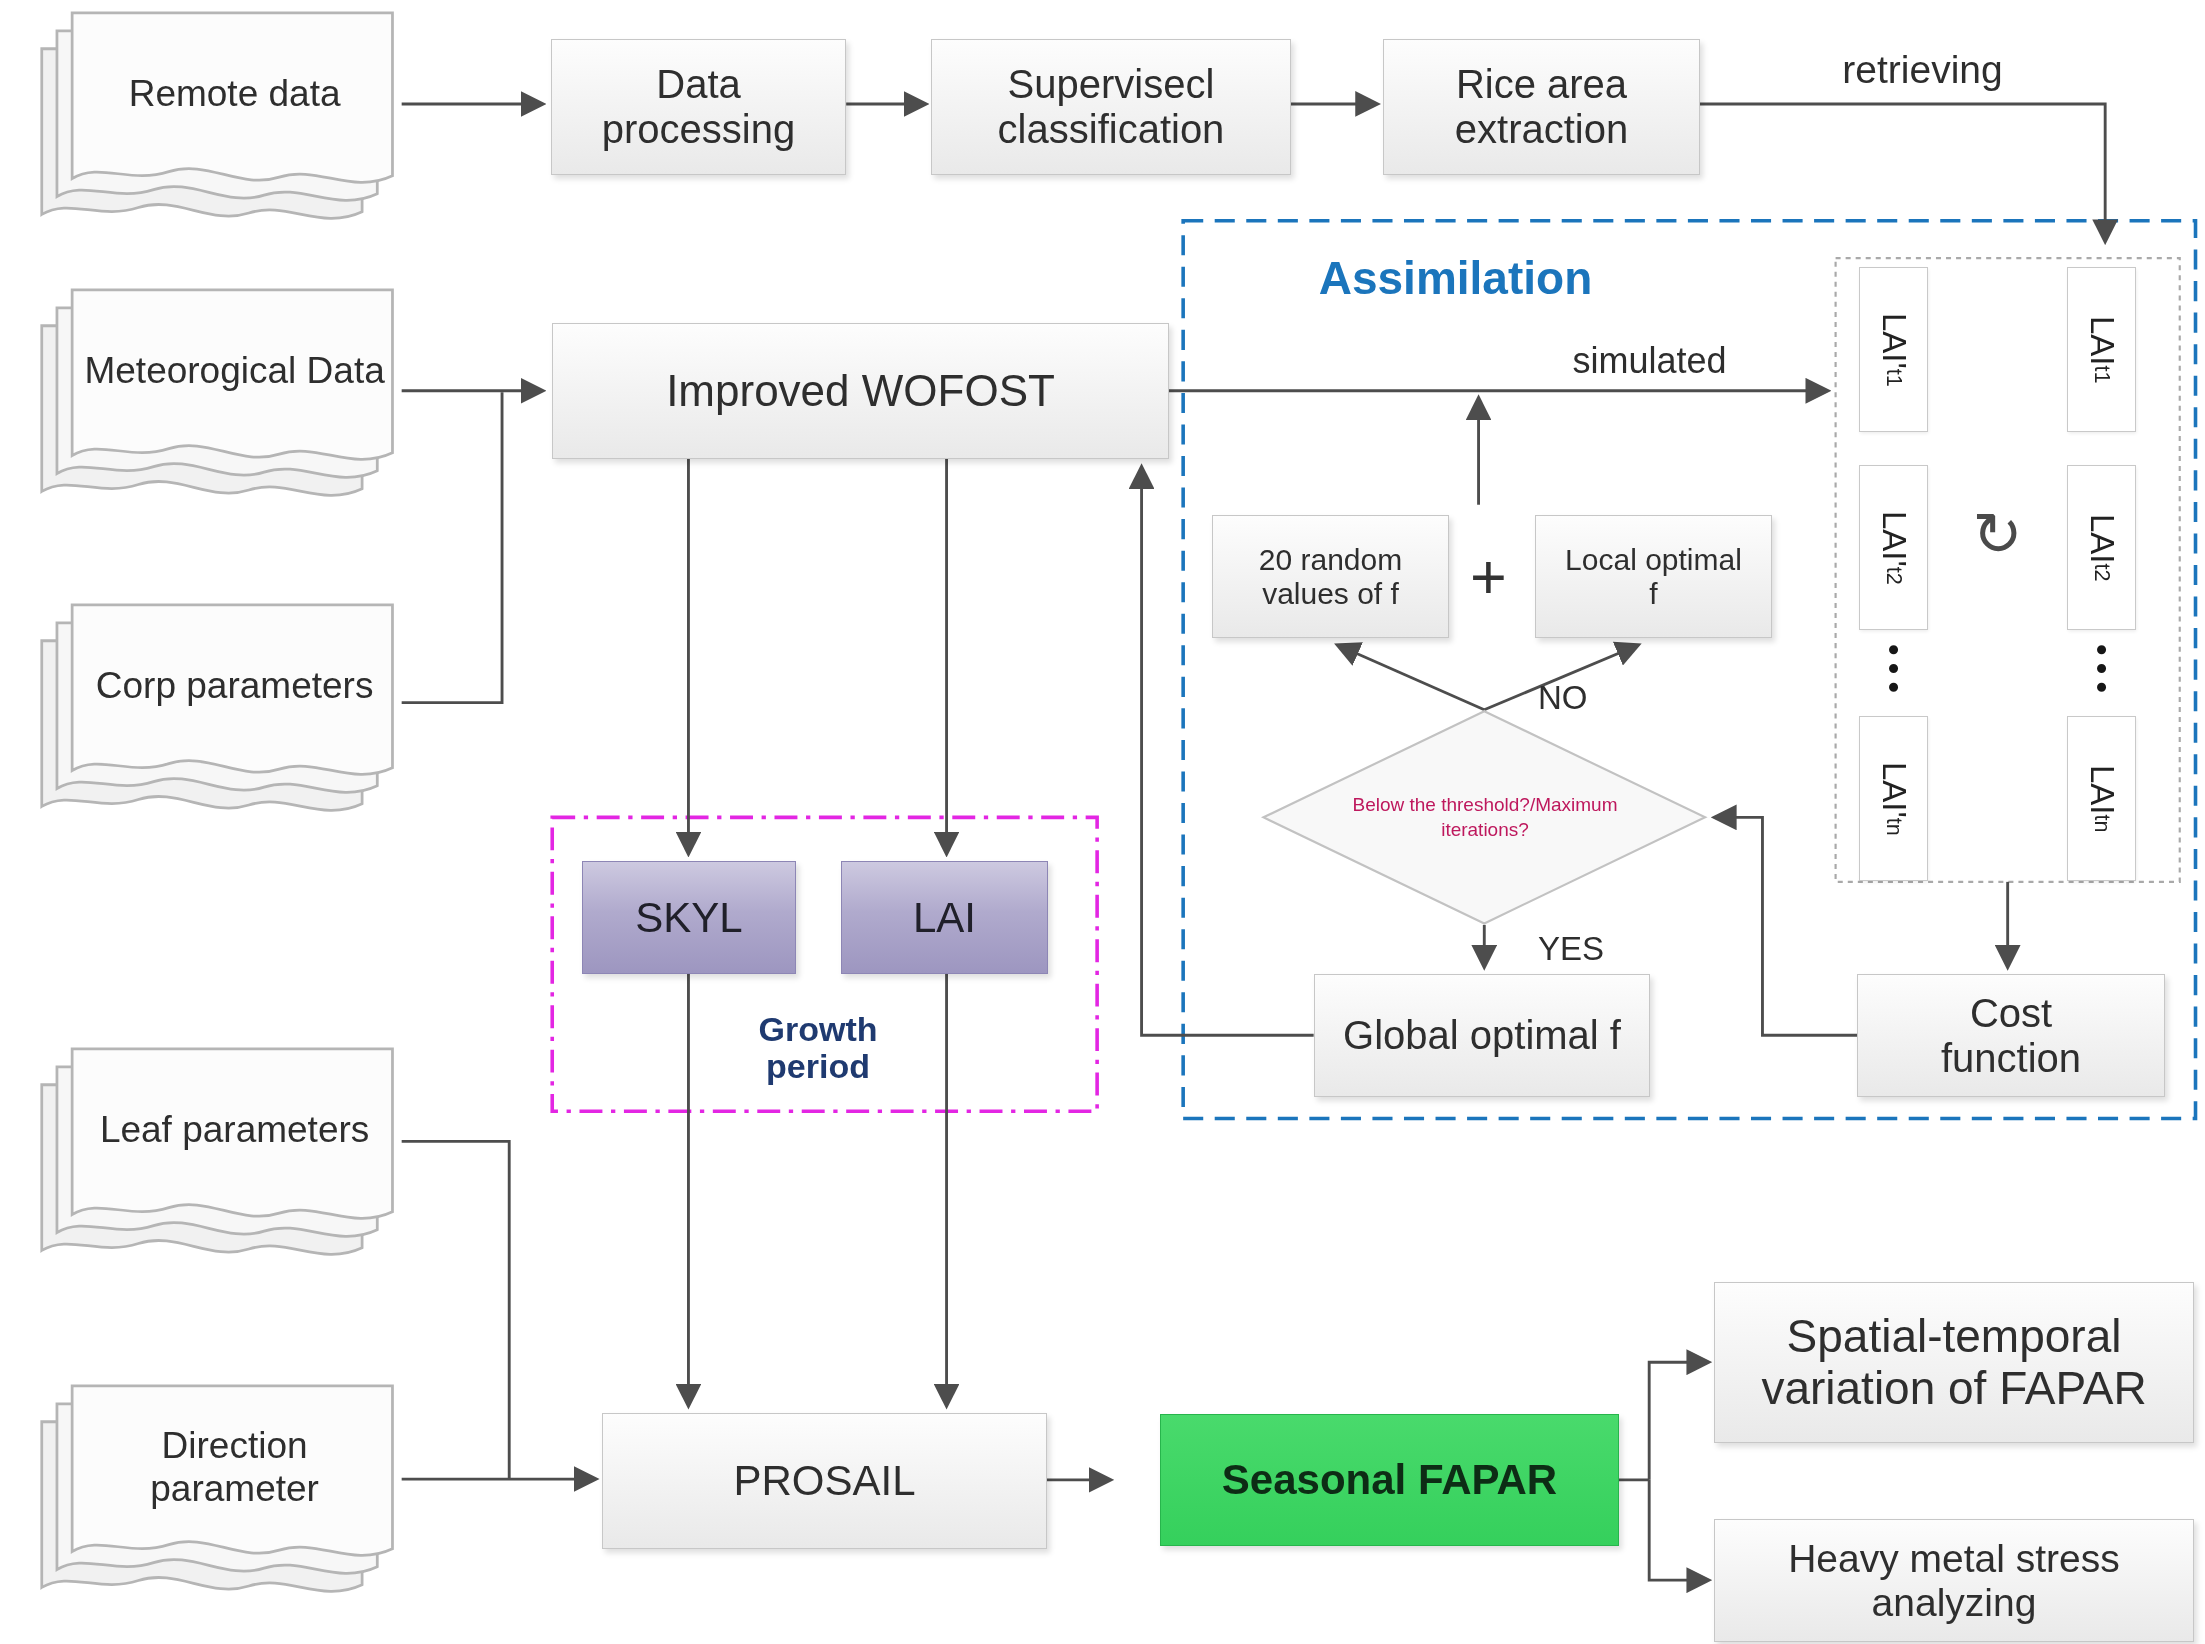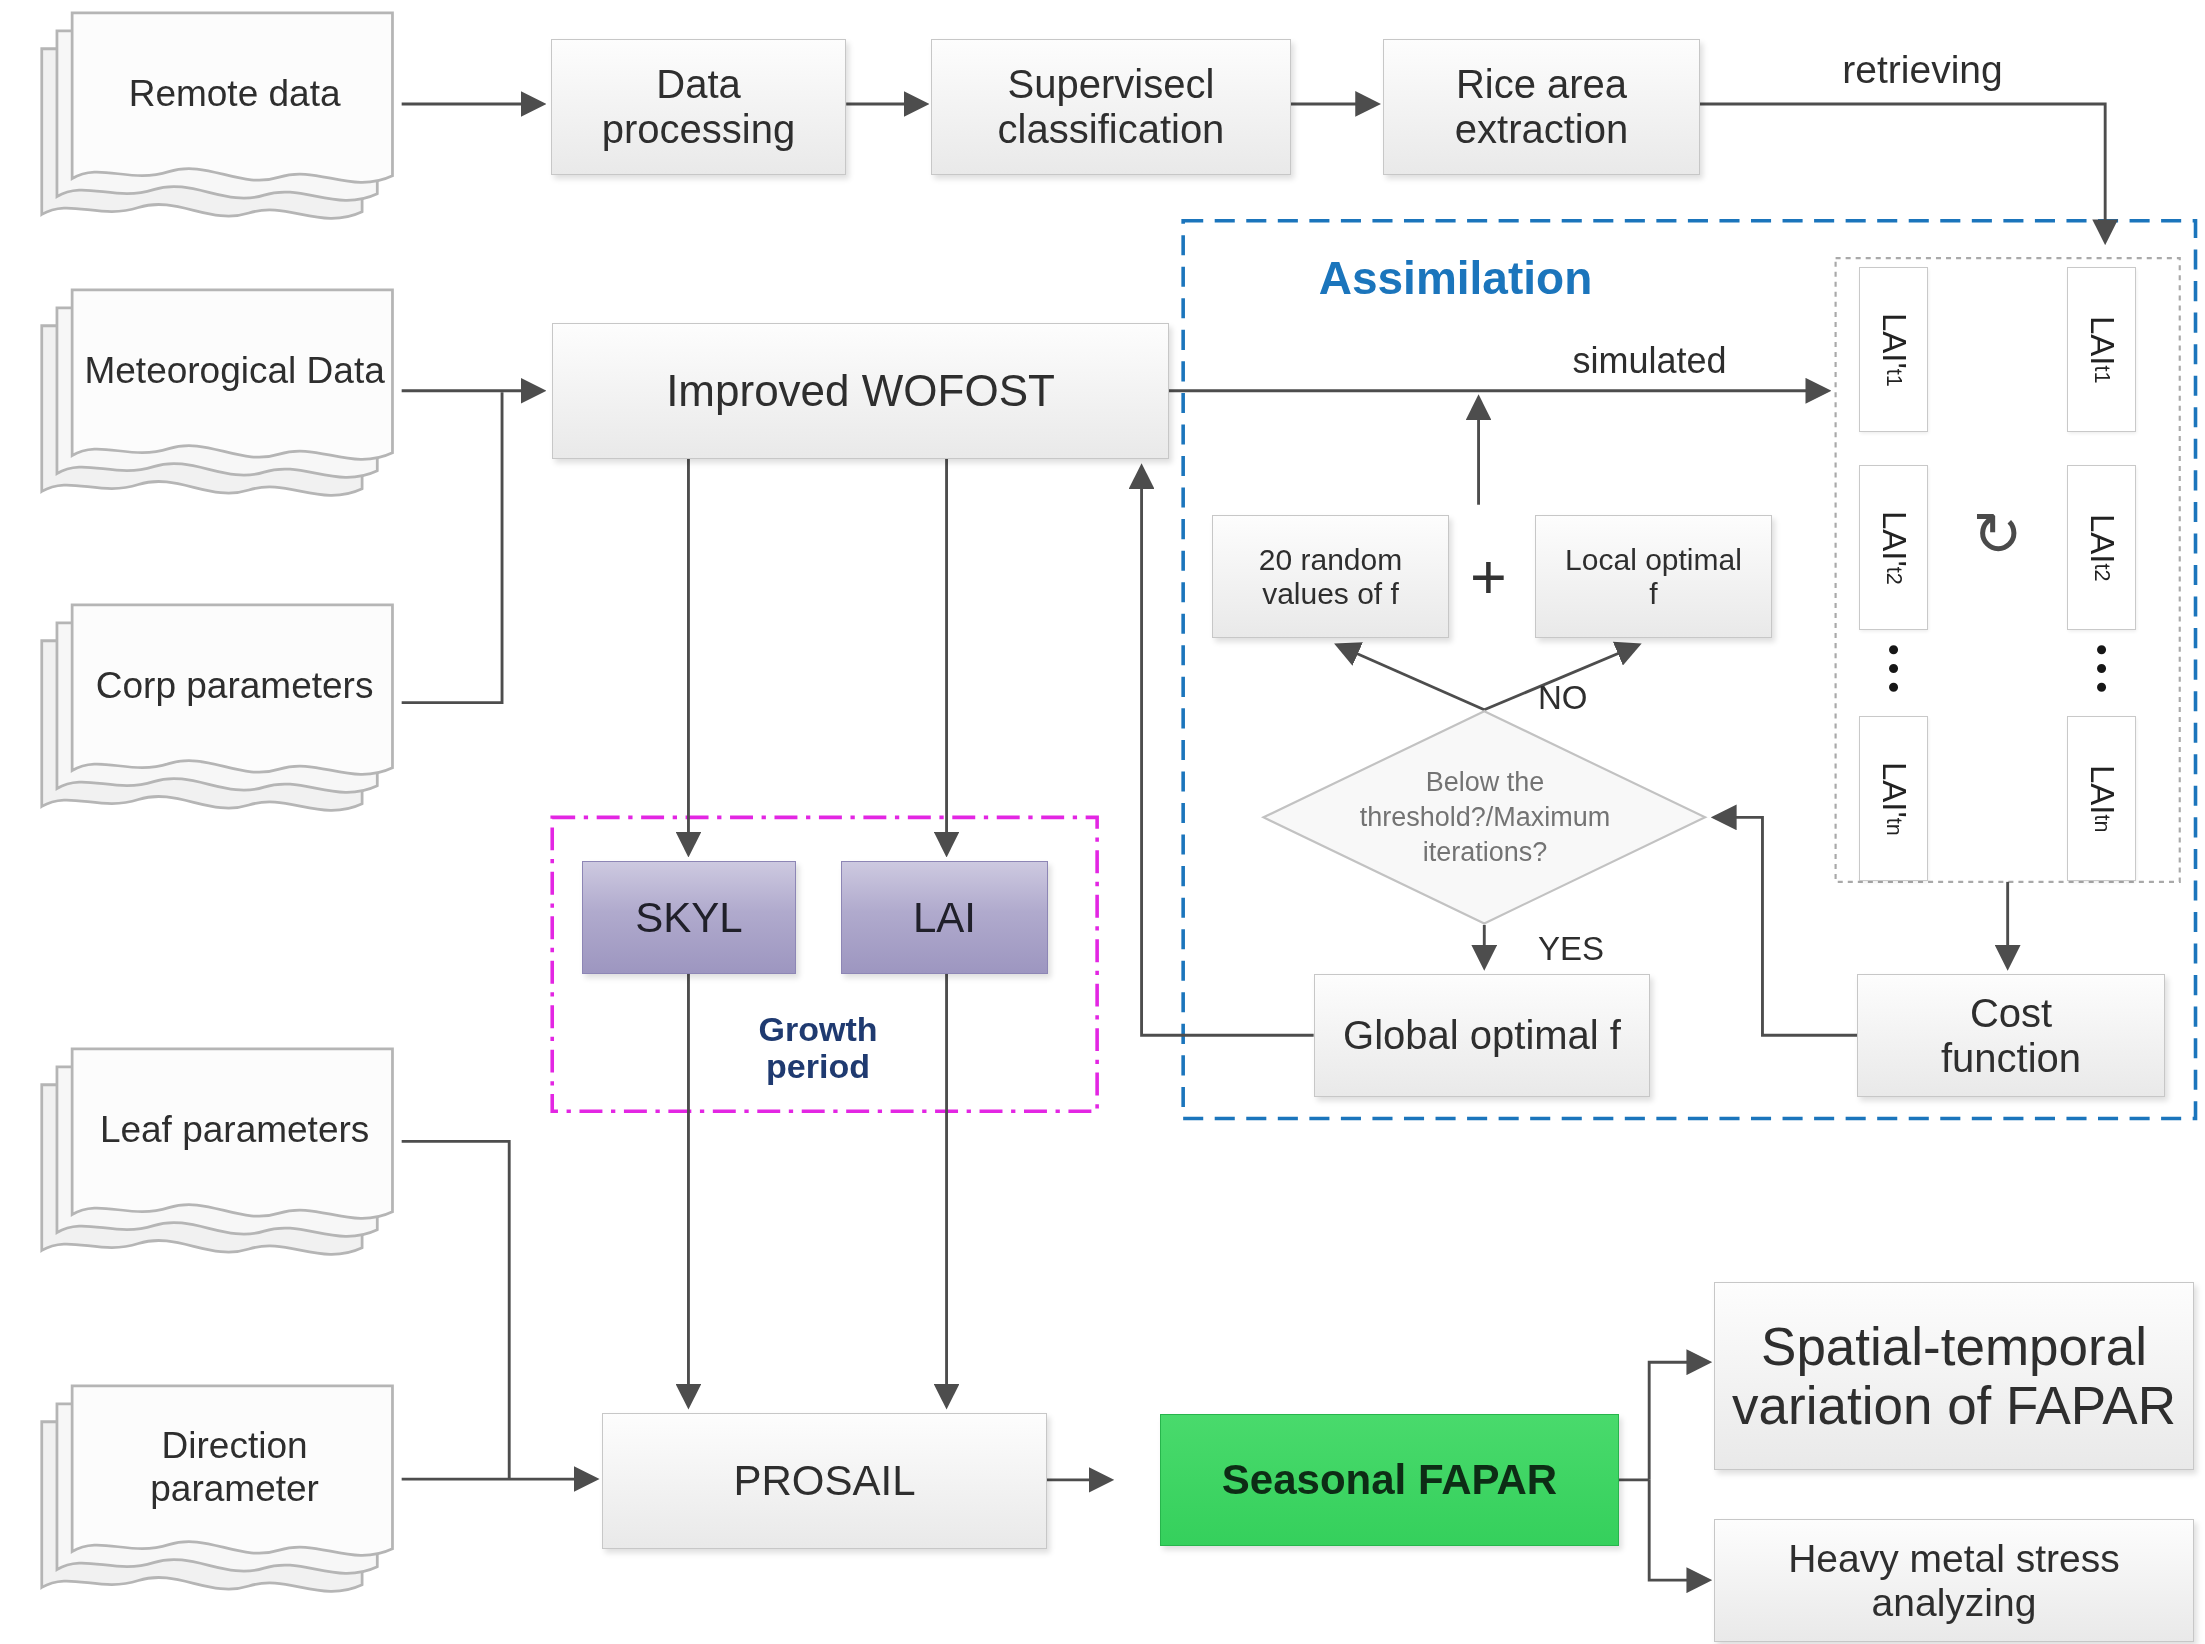--- a/index.html
+++ b/index.html
@@ -150,34 +150,34 @@
   <div class="label" style="left:1786px;top:47px;width:273px;height:47px;font-size:39px">retrieving</div>
 
   <div class="gbox" style="left:552px;top:323px;width:617px;height:136px;font-size:44px">Improved WOFOST</div>
 
   <div class="gbox pbox" style="left:582px;top:861px;width:214px;height:113px;font-size:42px">SKYL</div>
   <div class="gbox pbox" style="left:841px;top:861px;width:207px;height:113px;font-size:42px">LAI</div>
   <div class="label navy" style="left:739px;top:994px;width:158px;height:108px;font-size:34px;color:#1f3a70">Growth period</div>
 
   <div class="gbox" style="left:602px;top:1413px;width:445px;height:136px;font-size:42px">PROSAIL</div>
   <div class="gbox greenbox" style="left:1116px;top:1414px;width:459px;height:132px;font-size:42px">Seasonal FAPAR</div>
-  <div class="gbox" style="left:1714px;top:1282px;width:480px;height:188px;font-size:53px;padding:0 9px">Spatial-temporal variation of FAPAR</div>
+  <div class="gbox" style="left:1714px;top:1282px;width:480px;height:161px;font-size:46px;padding:0 9px">Spatial-temporal variation of FAPAR</div>
   <div class="gbox" style="left:1714px;top:1519px;width:480px;height:123px;font-size:39px;padding:0 10.8px">Heavy metal stress analyzing</div>
 
   <div class="label blue-title" style="left:1262px;top:250px;width:387px;height:57px;font-size:46px;color:#1b75bc">Assimilation</div>
   <div class="label" style="left:1549px;top:338px;width:201px;height:46px;font-size:36px">simulated</div>
 
   <div class="gbox" style="left:1212px;top:515px;width:237px;height:123px;font-size:30px;padding:0 10.8px">20 random values of f</div>
   <div class="label" style="left:1449px;top:542px;width:79px;height:72px;font-size:63px;color:#333">+</div>
   <div class="gbox" style="left:1535px;top:515px;width:237px;height:123px;font-size:30px;padding:0 29px">Local optimal f</div>
 
   <div class="label" style="left:1538px;top:677px;width:86px;height:42px;font-size:33px;justify-content:flex-start">NO</div>
   <div class="label" style="left:1538px;top:928px;width:100px;height:42px;font-size:33px;justify-content:flex-start">YES</div>
 
-  <div class="label" style="left:1327px;top:746px;width:316px;height:143px;font-size:27px;line-height:1.3;color:#737373">Below the threshold?/Maximum iterations?</div>
+  <div class="label" style="left:1327px;top:746px;width:316px;height:143px;font-size:19px;line-height:1.3;color:#be185d">Below the threshold?/Maximum iterations?</div>
 
   <div class="gbox" style="left:1314px;top:974px;width:336px;height:123px;font-size:40px;padding:0 21.5px">Global optimal f</div>
   <div class="gbox" style="left:1857px;top:974px;width:308px;height:123px;font-size:40px;padding:0 43px">Cost function</div>
 
   <div class="cell" style="left:1859px;top:267px">
     <span class="vtext"><span>LAI'</span><span class="sub">t1</span></span>
   </div>
   <div class="cell" style="left:2067px;top:267px">
     <span class="vtext"><span>LAI</span><span class="sub">t1</span></span>
   </div>

